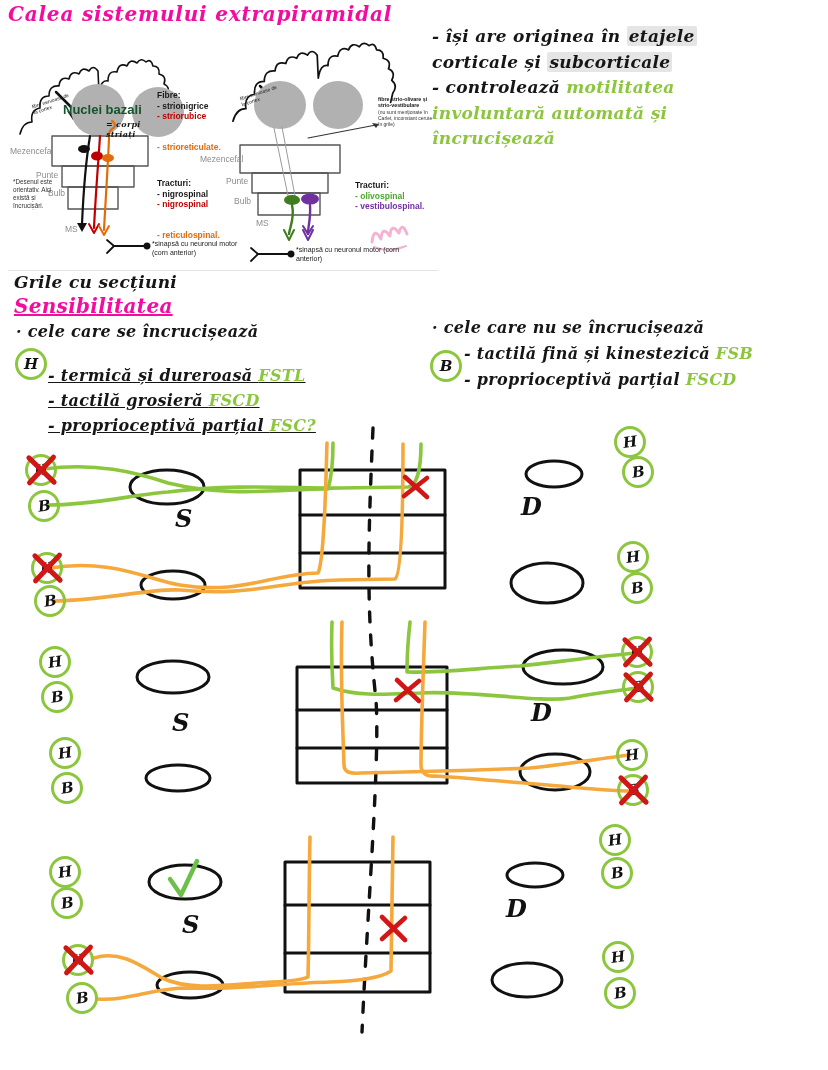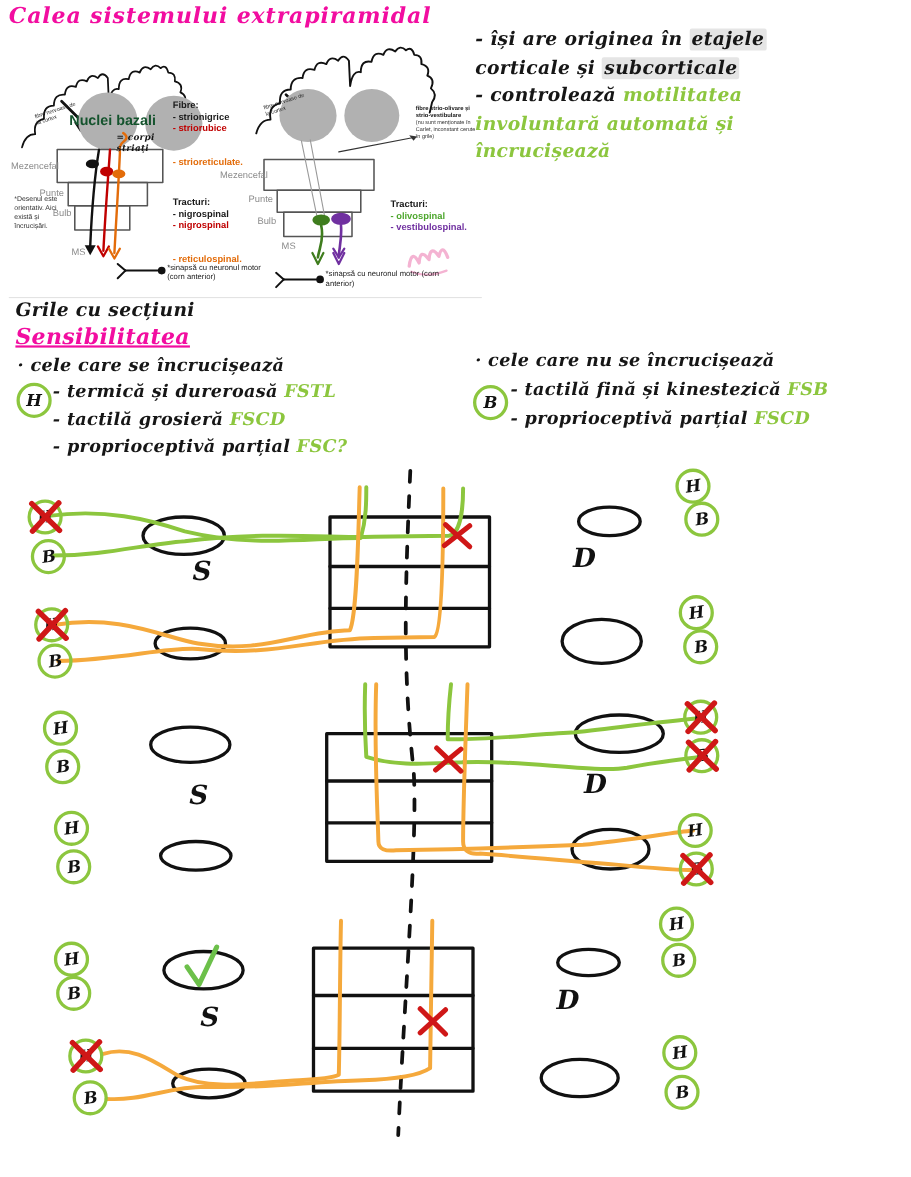--- a/index.html
+++ b/index.html
@@ -173,21 +173,21 @@
     <div class="hw-green">încrucișează</div>
   </div>
 
   <div class="abs hw" style="left:14px;top:272px;font-size:17px;">Grile cu secțiuni</div>
   <div class="abs hw pink" style="left:14px;top:294px;font-size:20px;text-decoration:underline;">Sensibilitatea</div>
 
   <div class="abs hw" style="left:16px;top:322px;font-size:16px;">· cele care se încrucișează</div>
   <div class="badge" style="left:15px;top:348px;">
     <span>H</span>
   </div>
-  <div class="abs hw" style="left:48px;top:344px;font-size:16px;line-height:1.55;">
+  <div class="abs hw" style="left:48px;top:364px;font-size:16px;line-height:1.55;text-decoration:underline;">
     <div>
       <span>- termică și dureroasă </span><span class="tag">FSTL</span>
     </div>
     <div>
       <span>- tactilă grosieră </span><span class="tag">FSCD</span>
     </div>
     <div>
       <span>- proprioceptivă parțial </span><span class="tag">FSC?</span>
     </div>
   </div>

